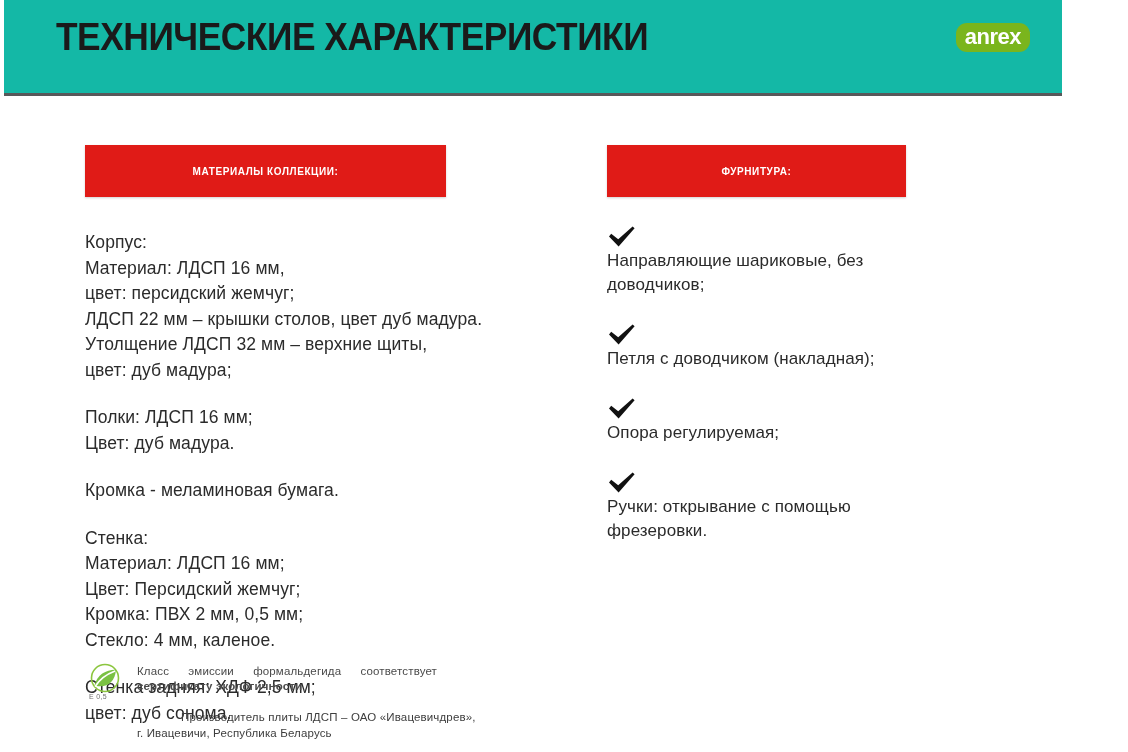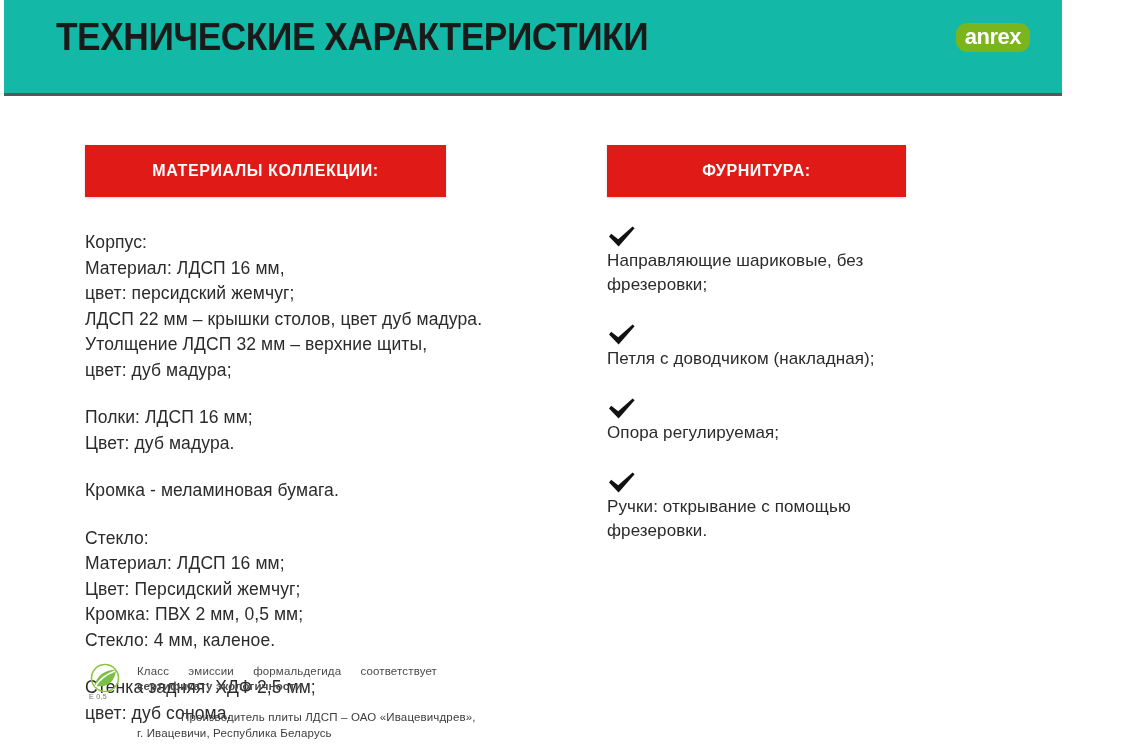--- a/index.html
+++ b/index.html
@@ -77,21 +77,21 @@
     height: 52px;
     display: flex;
     align-items: center;
     justify-content: center;
     box-shadow: 0 1px 2px rgba(0,0,0,0.18);
   }
   .red-bar-left { width: 361px; }
   .red-bar-right { width: 299px; justify-content: center; }
   .red-bar-text {
     color: #ffffff;
-    font-size: 16px;
+    font-size: 10px;
     font-weight: 700;
     letter-spacing: 0.6px;
     text-align: center;
   }
 
   
   .spec-block {
     margin-top: 0;
     font-size: 17.5px;
     line-height: 25.5px;
@@ -214,21 +214,21 @@
     <div class="spec-group">
       <div class="spec-line">Полки: ЛДСП 16 мм;</div>
       <div class="spec-line">Цвет: дуб мадура.</div>
     </div>
 
     <div class="spec-group">
       <div class="spec-line">Кромка - меламиновая бумага.</div>
     </div>
 
     <div class="spec-group">
-      <div class="spec-line">Стекло:</div>
+      <div class="spec-line">Стенка:</div>
       <div class="spec-line">Материал: ЛДСП 16 мм;</div>
       <div class="spec-line">Цвет: Персидский жемчуг;</div>
       <div class="spec-line">Кромка: ПВХ 2 мм, 0,5 мм;</div>
       <div class="spec-line">Стекло: 4 мм, каленое.</div>
     </div>
 
     <div class="spec-group">
       <div class="spec-line">Стенка задняя: ХДФ 2,5 мм;</div>
       <div class="spec-line">цвет: дуб сонома.</div>
     </div>
@@ -244,21 +244,21 @@
   <div class="check-list">
 
     <div class="check-item">
       <span class="check-icon">
         <svg width="30" height="24" viewBox="0 0 30 24" aria-hidden="true">
           <path d="M2 11.5 L4.2 8.8 L11.2 14.2 L25.6 1.4 L27.6 3.2 L11.6 21.6 Z" fill="#111111"></path>
         </svg>
       </span>
       <span class="check-text justify-all">
         <span class="jline">Направляющие шариковые, без</span>
-        <span class="jlast">фрезеровки;</span>
+        <span class="jlast">доводчиков;</span>
       </span>
     </div>
 
     <div class="check-item">
       <span class="check-icon">
         <svg width="30" height="24" viewBox="0 0 30 24" aria-hidden="true">
           <path d="M2 11.5 L4.2 8.8 L11.2 14.2 L25.6 1.4 L27.6 3.2 L11.6 21.6 Z" fill="#111111"></path>
         </svg>
       </span>
       <span class="check-text justify-all">

